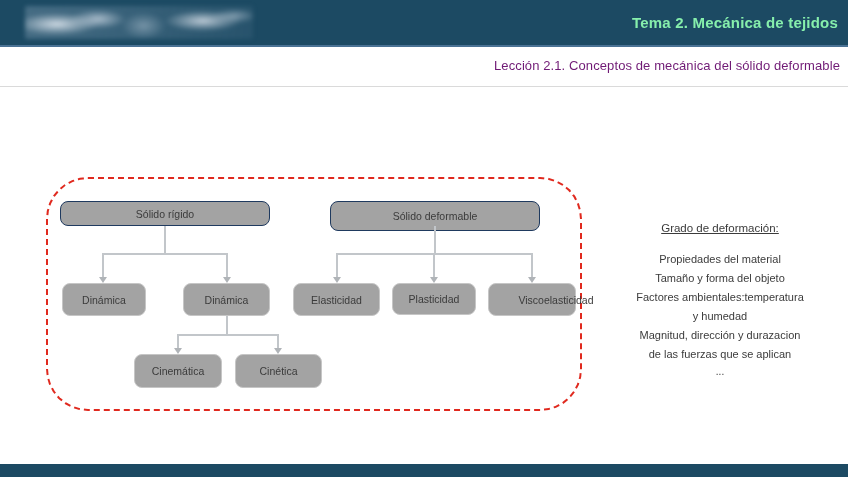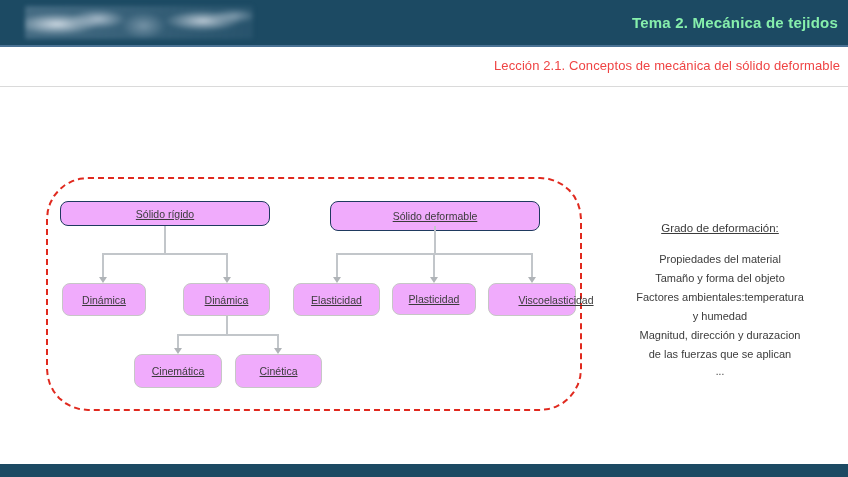--- a/index.html
+++ b/index.html
@@ -23,34 +23,34 @@
       linear-gradient(100deg, rgba(120,150,172,.45), rgba(60,100,125,.35));
     filter:blur(2px);
     border-radius:2px;
   }
   .header-title{
     position:absolute;right:10px;top:0;height:45px;line-height:45px;
     color:#86efac;font-size:15px;font-weight:bold;letter-spacing:.2px;
   }
   
   .subtitle{
-    position:absolute;right:8px;top:58px;font-size:13px;color:#ef4444;letter-spacing:.1px;
+    position:absolute;right:8px;top:58px;font-size:13px;color:#701a75;letter-spacing:.1px;
   }
   .divider{
     position:absolute;left:0;top:86px;width:848px;height:1px;background:#dadada;
   }
   
   .dash-frame{
     position:absolute;left:46px;top:177px;width:536px;height:234px;
     border:2px dashed #e0291e;border-radius:42px;box-sizing:border-box;
   }
   
   .node{
-    position:absolute;background:#f0abfc;display:flex;align-items:center;justify-content:center;
-    font-size:10.5px;color:#3b3b3b;text-align:center;box-sizing:border-box;text-decoration:underline;
+    position:absolute;background:#a3a3a3;display:flex;align-items:center;justify-content:center;
+    font-size:10.5px;color:#3b3b3b;text-align:center;box-sizing:border-box;
   }
   .node-root{border:1.5px solid #1f3a5f;border-radius:8px;}
   .node-child{border:1px solid #c6c6c6;border-radius:8px;}
   
   .conn{position:absolute;background:#c2c6ca;}
   .arrow{
     position:absolute;width:0;height:0;
     border-left:4px solid transparent;border-right:4px solid transparent;
     border-top:6px solid #b0b4b8;
   }

